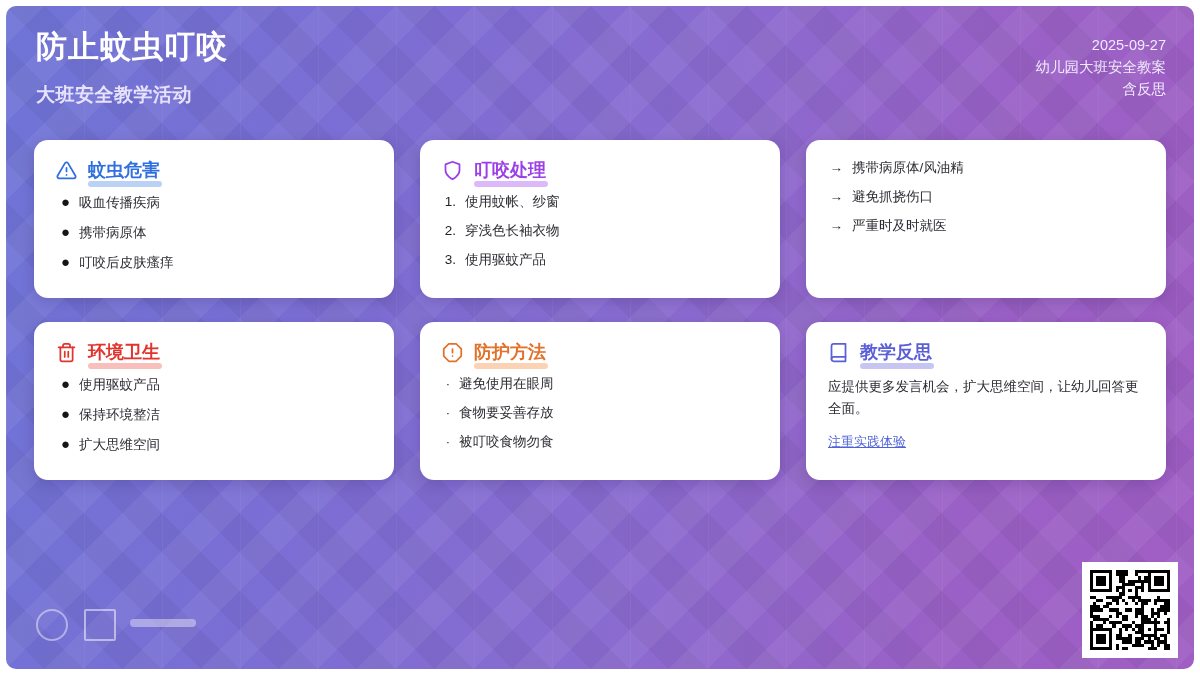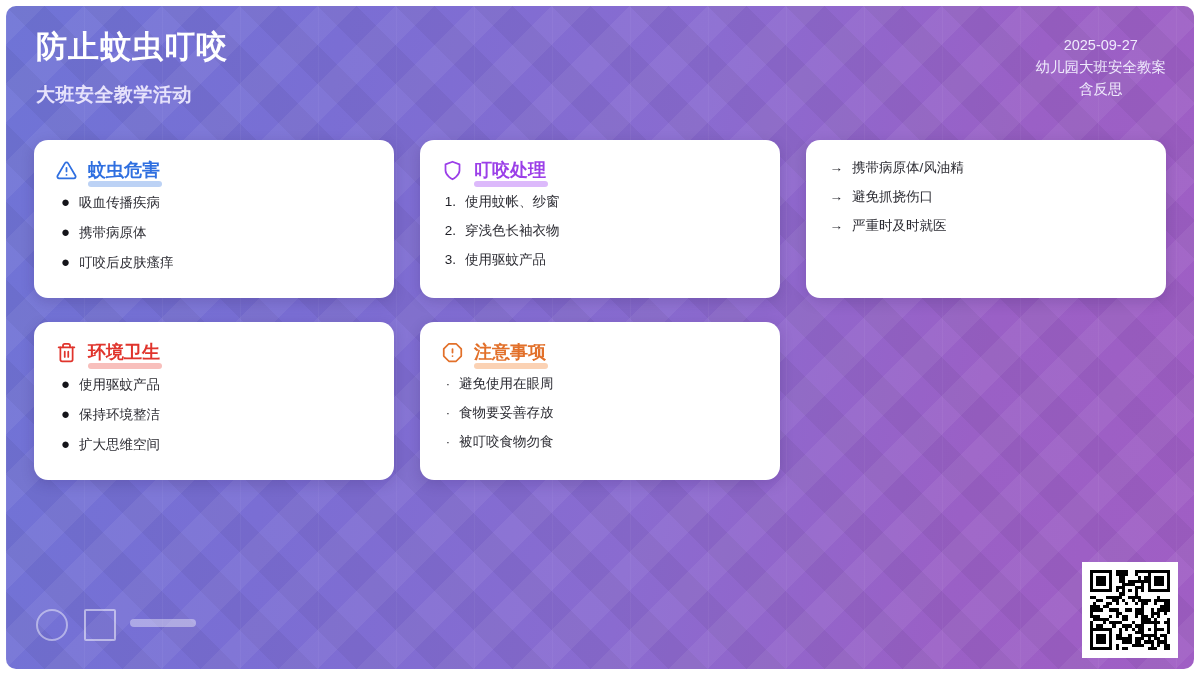--- a/index.html
+++ b/index.html
@@ -65,21 +65,21 @@
     letter-spacing: 0.5px;
   }
   .hdr-meta {
     position: absolute;
     right: 34px; top: 34px;
     text-align: right;
     color: #efeafc;
     font-size: 14.5px;
     line-height: 1.53;
   }
-  .hdr-meta div { white-space: nowrap; text-align: center; }
+  .hdr-meta div { white-space: nowrap; }
 
   
   .grid {
     position: absolute;
     left: 34px; top: 140px;
     width: 1132px;
     display: grid;
     grid-template-columns: repeat(3, 360px);
     grid-template-rows: 158px 158px;
     gap: 24px 26px;
@@ -314,37 +314,46 @@
       </div>
       <div class="card">
         <div class="card-head">
           <span>
             <svg xmlns="http://www.w3.org/2000/svg" viewBox="0 0 24 24" fill="none" stroke="#e2702a" stroke-width="2" stroke-linecap="round" stroke-linejoin="round" class="card-icon">
               <polygon points="7.86 2 16.14 2 22 7.86 22 16.14 16.14 22 7.86 22 2 16.14 2 7.86 7.86 2"></polygon>
               <line x1="12" y1="8" x2="12" y2="12"></line>
               <line x1="12" y1="16" x2="12.01" y2="16"></line>
             </svg>
           </span>
-          <span class="card-title" style="color:#e2702a"><span>注意事项</span><span class="hl" style="background:#fbd2b4"></span></span>
+          <span class="card-title" style="color:#e2702a"><span>防护方法</span><span class="hl" style="background:#fbd2b4"></span></span>
         </div>
         <ul class="items">
           <li>
             <span class="mk dot">·</span>
             <span>避免使用在眼周</span>
           </li>
           <li>
             <span class="mk dot">·</span>
             <span>食物要妥善存放</span>
           </li>
           <li>
             <span class="mk dot">·</span>
             <span>被叮咬食物勿食</span>
           </li>
         </ul>
       </div>
+      <div class="card"><div class="card-head">
+          <span>
+            <svg xmlns="http://www.w3.org/2000/svg" viewBox="0 0 24 24" fill="none" stroke="#5b5fd6" stroke-width="2" stroke-linecap="round" stroke-linejoin="round" class="card-icon">
+              <path d="M4 19.5A2.5 2.5 0 0 1 6.5 17H20"></path>
+              <path d="M6.5 2H20v20H6.5A2.5 2.5 0 0 1 4 19.5v-15A2.5 2.5 0 0 1 6.5 2Z"></path>
+            </svg>
+          </span>
+          <span class="card-title" style="color:#5b5fd6"><span>教学反思</span><span class="hl" style="background:#c7c6f2"></span></span>
+        </div><p class="para">应提供更多发言机会，扩大思维空间，让幼儿回答更全面。</p><span class="link">注重实践体验</span></div>
     </div>
 
   <div class="deco-circle"></div>
   <div class="deco-square"></div>
   <div class="deco-bar"></div>
 
   <div class="qr-wrap">
     <div class="qr" id="qr">
         <i></i>
         <i></i>

